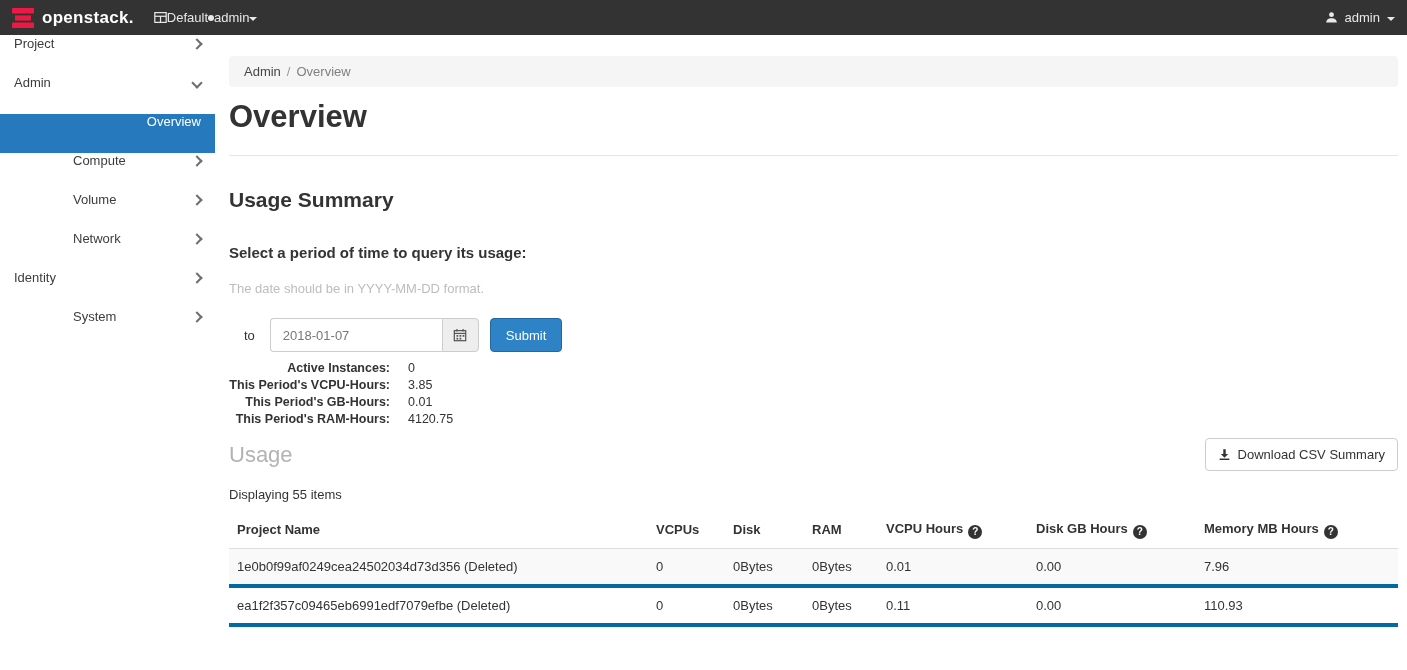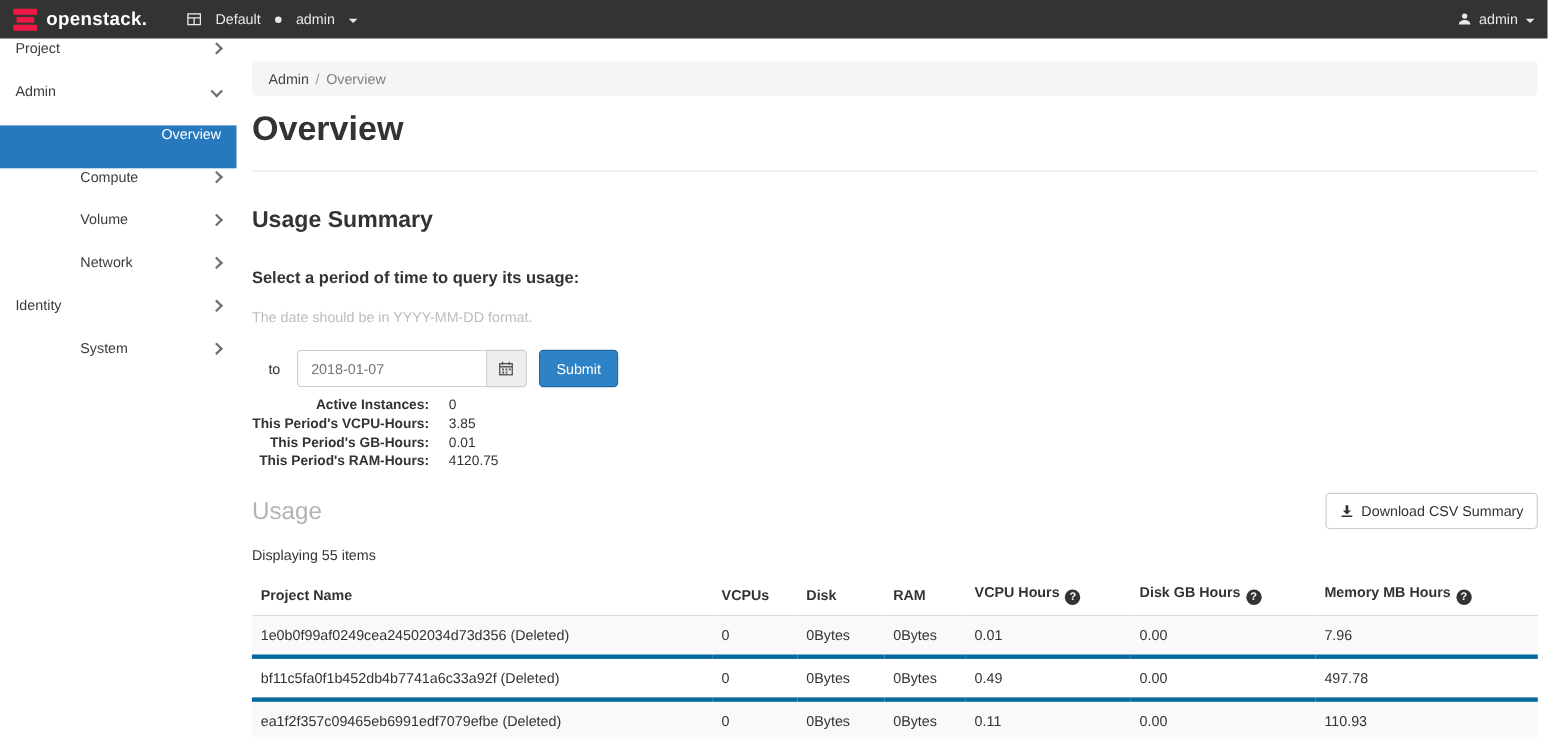--- a/index.html
+++ b/index.html
@@ -8,21 +8,21 @@
     background: #fff; color: #333;
     font-family: "Liberation Sans", sans-serif; font-size: 13px;
   }
   
   .navbar {
     height: 35px; background: #333333; display: flex; align-items: center;
     padding: 0 12px; color: #e8e8e8;
   }
   .brand { display: flex; align-items: center; gap: 8px; cursor: pointer; }
   .brand-text { color: #fff; font-size: 17px; font-weight: bold; letter-spacing: .3px; }
-  .nav-context { display: flex; align-items: center; gap: 13px; margin-left: 36px; cursor: pointer; }
+  .nav-context { display: flex; align-items: center; gap: 0; margin-left: 20px; cursor: pointer; }
   .navbar-right { margin-left: auto; display: flex; align-items: center; gap: 7px; cursor: pointer; }
   .caret-down { width: 0; height: 0; border-left: 4px solid transparent; border-right: 4px solid transparent; border-top: 4px solid #e8e8e8; margin-top: 2px; }
   .sep-dot { width: 6px; height: 6px; border-radius: 50%; background: #e8e8e8; }
   .icon-svg { display: block; }
 
   
   .layout { display: flex; height: 635px; }
 
   
   .sidebar { width: 215px; flex: none; padding-top: 1px; }
@@ -68,21 +68,21 @@
     margin-left: 11px; height: 34px; padding: 0 15px; border: 1px solid #2568a0;
     border-radius: 4px; background: #2e82c6; color: #fff; font-size: 13px;
     font-family: inherit; cursor: pointer; text-align: right;
   }
 
   .stats { margin-top: 8px; }
   .stat-row { display: flex; line-height: 17px; }
   .stat-label { width: 161px; text-align: right; font-weight: bold; font-size: 12.5px; color: #333; }
   .stat-value { margin-left: 18px; font-size: 12.5px; color: #333; }
 
-  .usage-header { margin-top: 20px; display: flex; align-items: center; gap: 37px; }
+  .usage-header { margin-top: 10px; display: flex; align-items: center; gap: 37px; }
   .usage-title { font-size: 22px; color: #b3b3b3; font-weight: normal; }
   .download-btn {
     margin-left: auto; height: 33px; border: 1px solid #ccc; border-radius: 4px;
     background: #fff; padding: 0 12px; display: flex; align-items: center; gap: 7px;
     font-size: 13px; color: #333; font-family: inherit; cursor: pointer;
   }
   .count-text { margin-top: 16px; color: #333; }
 
   table.usage { margin-top: 10px; width: 100%; border-collapse: collapse; table-layout: fixed; }
   table.usage th {
@@ -269,29 +269,20 @@
         <tr>
           <td>1e0b0f99af0249cea24502034d73d356 (Deleted)</td>
           <td>0</td>
           <td>0Bytes</td>
           <td>0Bytes</td>
           <td>0.01</td>
           <td>0.00</td>
           <td>7.96</td>
         </tr>
         <tr>
-          <td>bf11c5fa0f1b452db4b7741a6c33a92f (Deleted)</td>
-          <td>0</td>
-          <td>0Bytes</td>
-          <td>0Bytes</td>
-          <td>0.49</td>
-          <td>0.00</td>
-          <td>497.78</td>
-        </tr>
-        <tr>
           <td>ea1f2f357c09465eb6991edf7079efbe (Deleted)</td>
           <td>0</td>
           <td>0Bytes</td>
           <td>0Bytes</td>
           <td>0.11</td>
           <td>0.00</td>
           <td>110.93</td>
         </tr>
       </tbody>
     </table>

